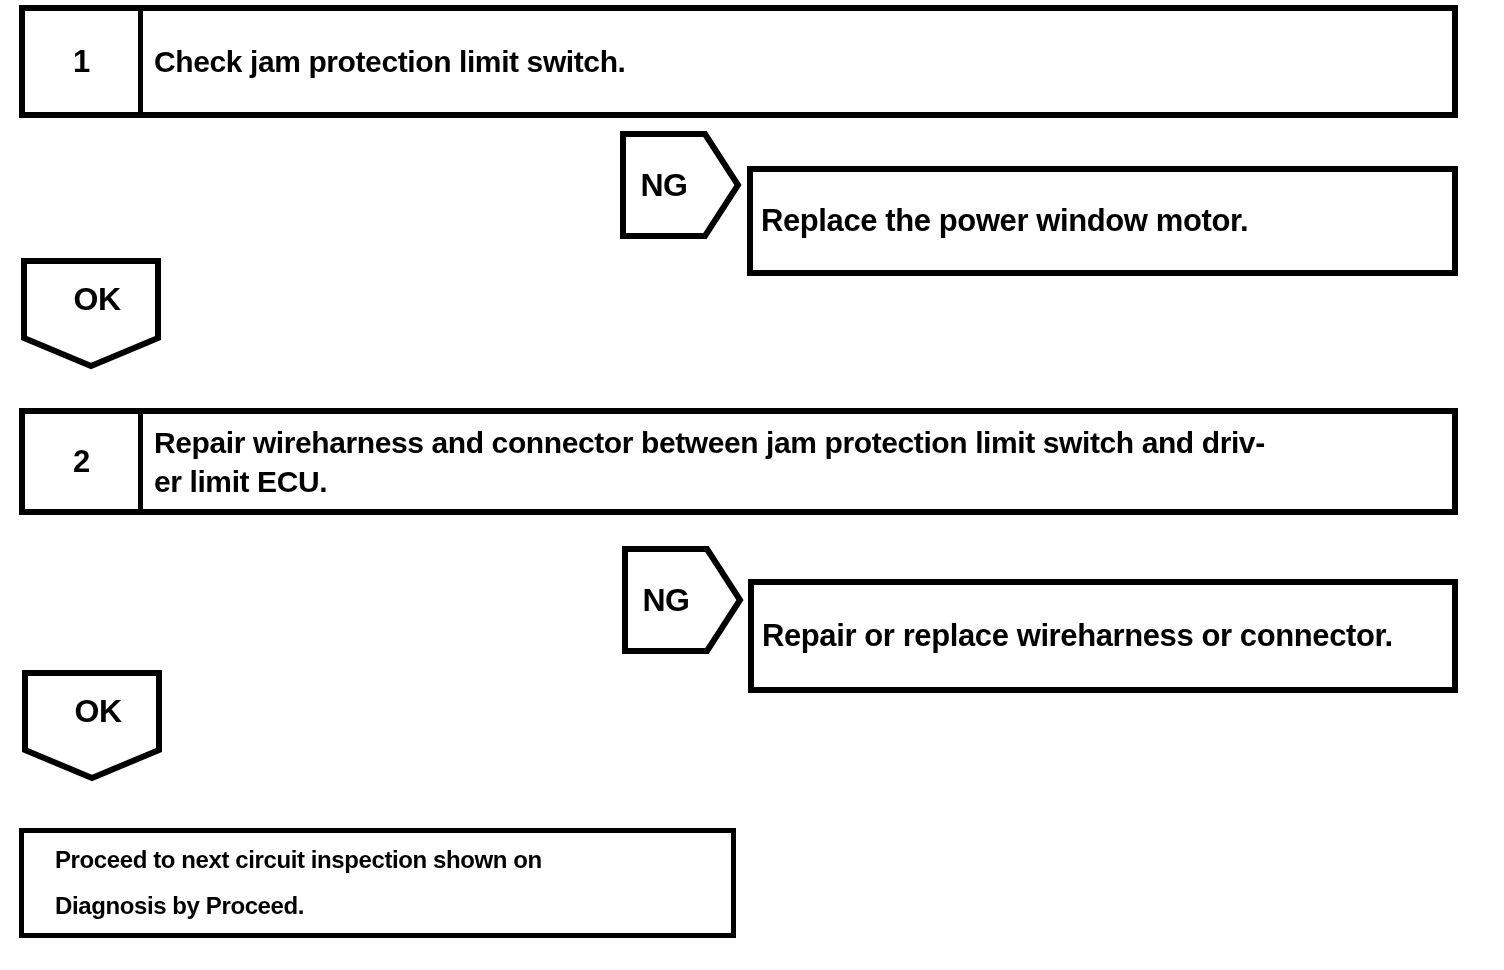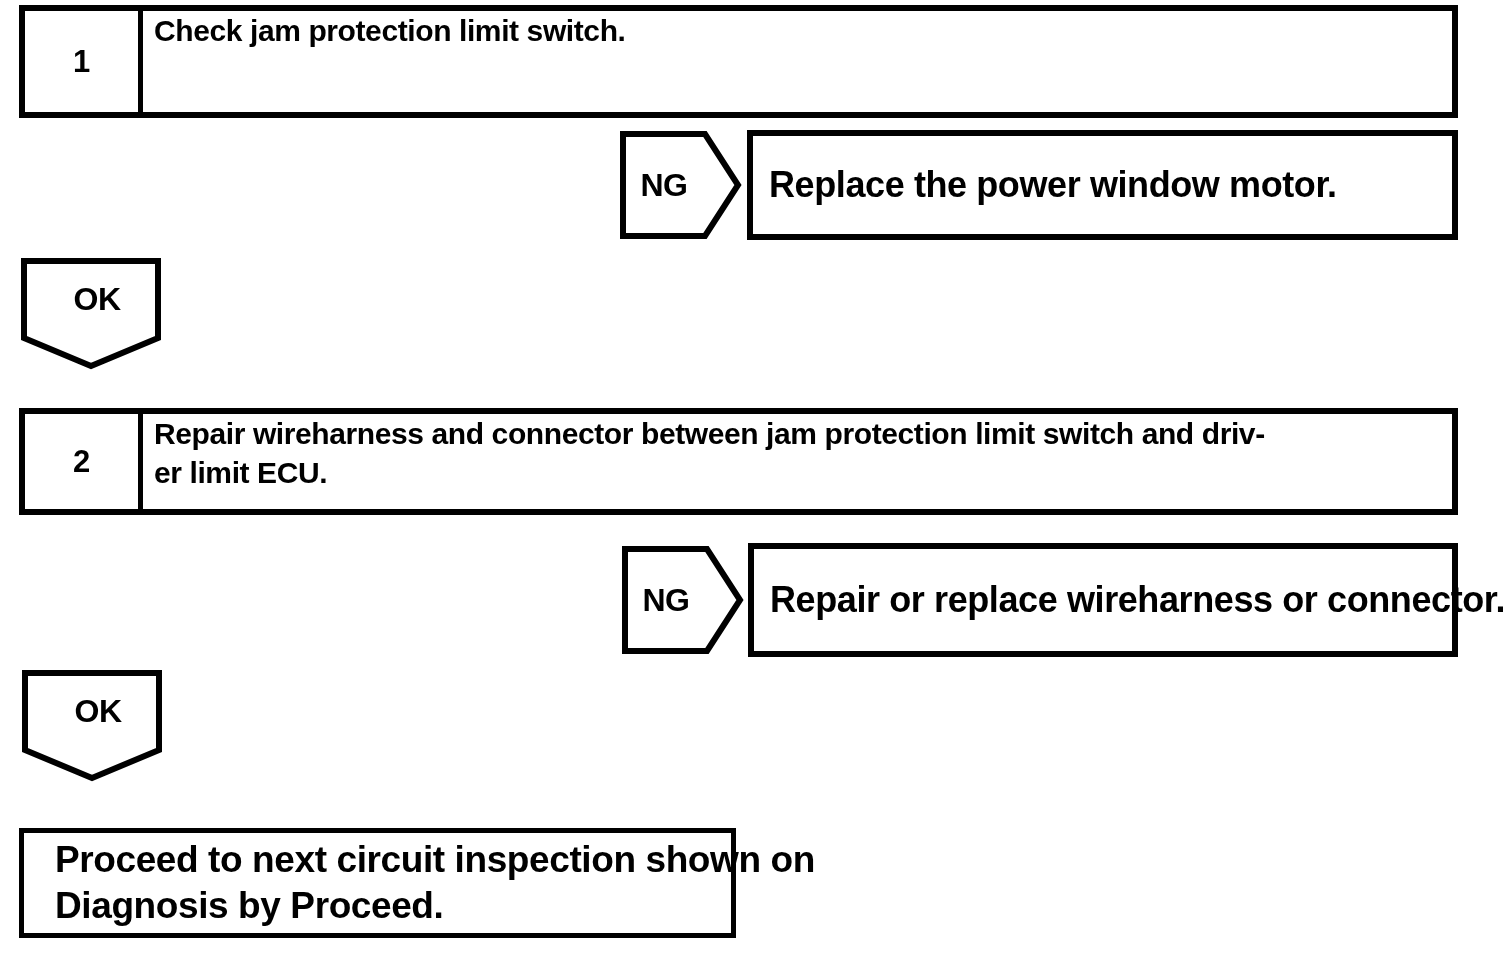--- a/index.html
+++ b/index.html
@@ -32,53 +32,54 @@
     align-items: center;
     justify-content: center;
     font-size: 31px;
     font-weight: 700;
     flex: none;
   }
   .step-text {
     flex: 1;
     display: flex;
     flex-direction: column;
-    justify-content: flex-start;
+    justify-content: center;
     padding-left: 11px;
     font-size: 30px;
     font-weight: 700;
     letter-spacing: -0.4px;
     line-height: 39px;
     white-space: nowrap;
     border-radius: 31px;
   }
 
   
   .result-box {
     border: 6px solid #000000;
     box-sizing: border-box;
     display: flex;
     align-items: center;
-    padding-left: 16px;
-    font-size: 36px;
+    padding-left: 8px;
+    font-size: 31px;
     font-weight: 700;
     letter-spacing: -0.4px;
     background: #ffffff;
     white-space: nowrap;
+    margin-top: 36px;
   }
 
   
   .final-box {
     border: 5px solid #000000;
     box-sizing: border-box;
     display: flex;
     flex-direction: column;
     justify-content: center;
     padding-left: 31px;
-    font-size: 37px;
+    font-size: 24px;
     font-weight: 700;
     letter-spacing: -0.4px;
     line-height: 46px;
     background: #ffffff;
     white-space: nowrap;
   }
 
   
   .connector { line-height: 0; }
   .connector-label {

